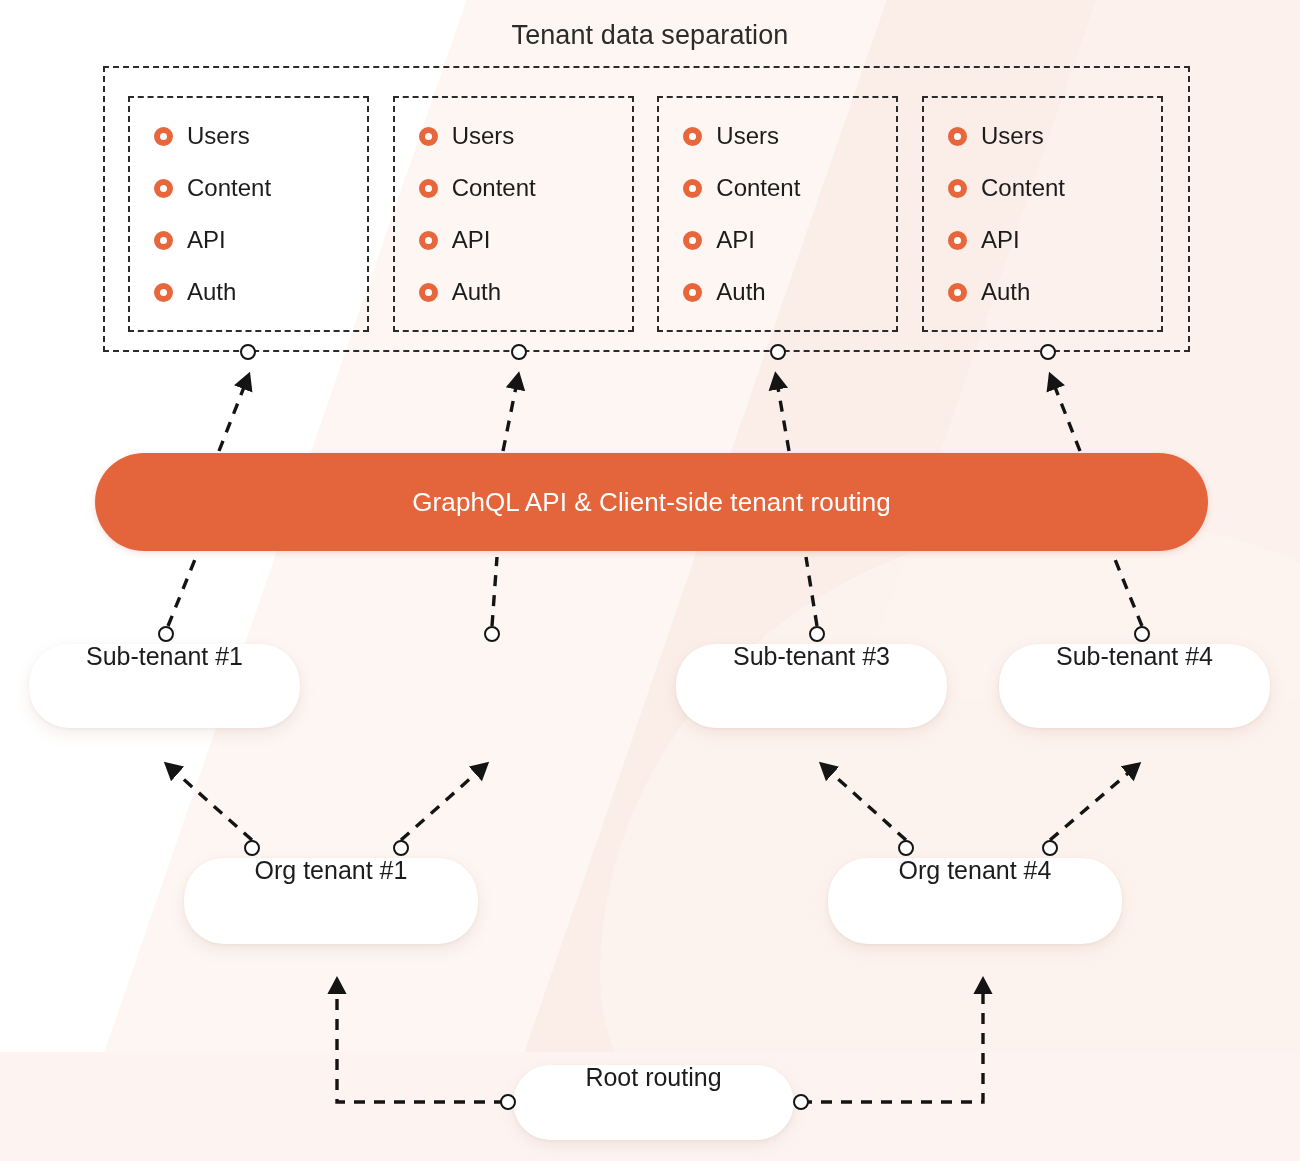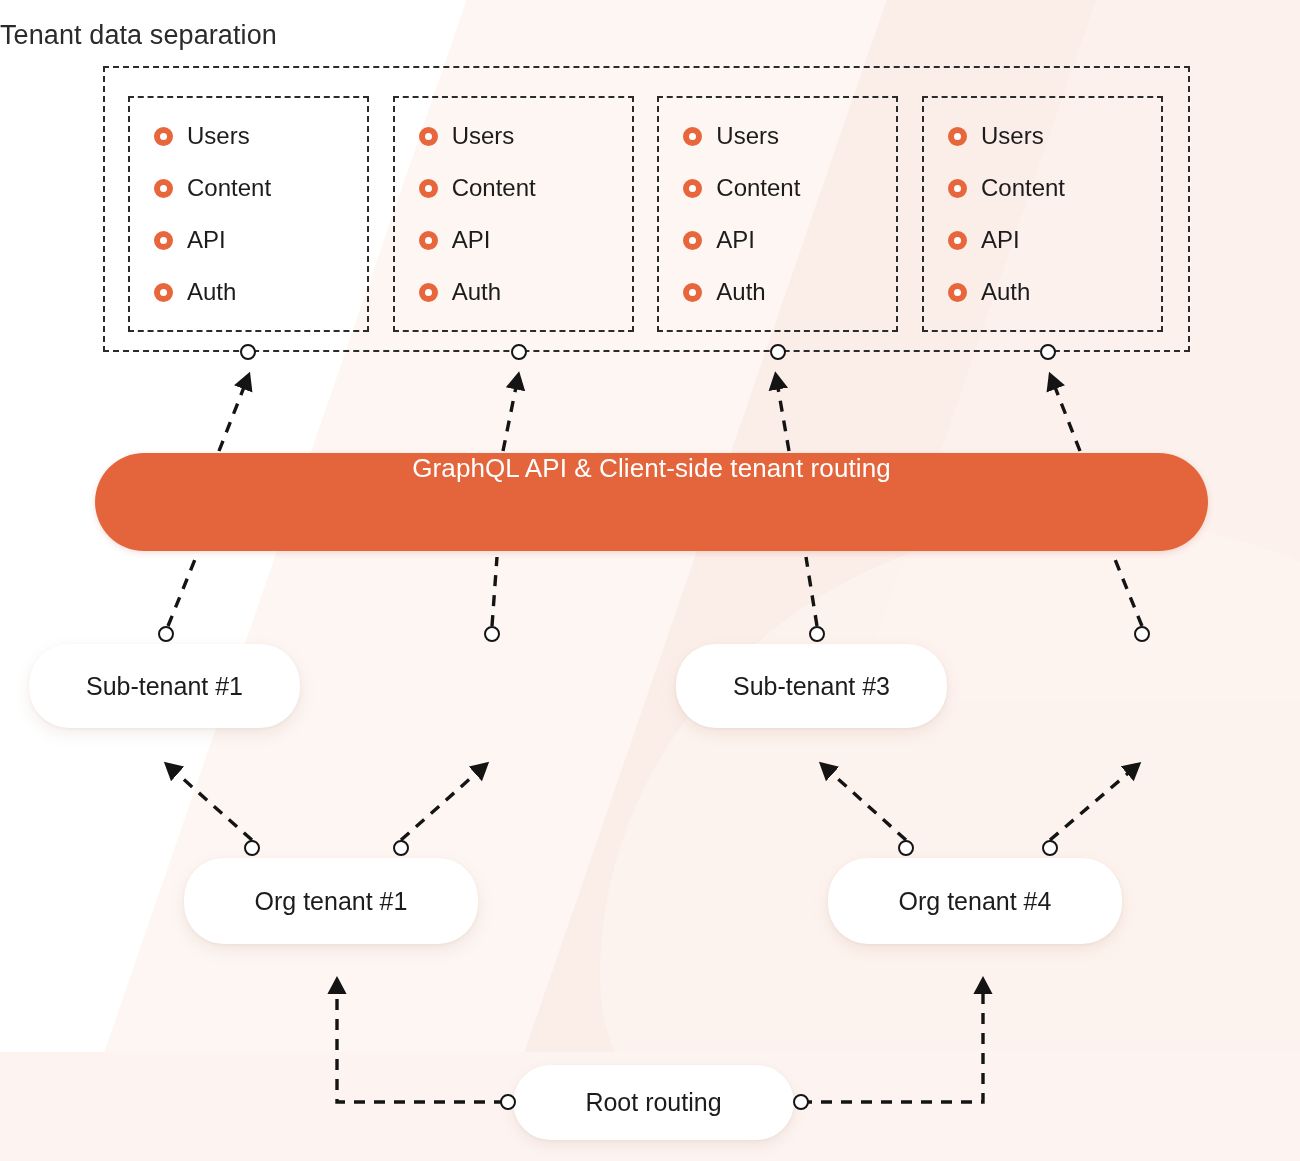--- a/index.html
+++ b/index.html
@@ -39,21 +39,21 @@
     left:0;top:1052px;width:1300px;height:120px;
     background:#fdf4f1;
   }
 
   
   #links{position:absolute;left:0;top:0;width:1300px;height:1161px;overflow:visible;}
 
   
   .diagram-title{
     position:absolute;left:0;top:20px;width:1300px;
-    text-align:left;font-size:27px;color:#2b2b2b;letter-spacing:.1px;
+    text-align:center;font-size:27px;color:#2b2b2b;letter-spacing:.1px;
   }
 
   
   .outer-box{
     position:absolute;left:103px;top:66px;width:1087px;height:286px;
     border:2px dashed #2b2b2b;
     box-sizing:border-box;
   }
   .tenant-boxes{
     position:absolute;left:128px;top:96px;width:1035px;height:236px;
@@ -70,29 +70,29 @@
   .ring-icon{
     width:19px;height:19px;flex:0 0 19px;border-radius:50%;
     border:6px solid #e8663c;box-sizing:border-box;background:#fff;
   }
   .tenant-item-label{font-size:24px;color:#1c1c1c;line-height:1;}
 
   
   .api-band{
     position:absolute;left:95px;top:453px;width:1113px;height:98px;
     background:#e4653c;border-radius:49px;
-    display:flex;justify-content:center;
+    display:flex;align-items:center;justify-content:center;
     box-shadow:0 2px 6px rgba(190,80,45,.18);
   }
   .api-band-label{color:#ffffff;font-size:26px;letter-spacing:.1px;}
 
   
   .node{
     position:absolute;background:#ffffff;border-radius:40px;
-    display:flex;align-items:center;justify-content:center;
+    display:flex;justify-content:center;
     box-shadow:0 6px 16px rgba(170,120,100,.13), 0 1px 3px rgba(170,120,100,.10);
     color:#1c1c1c;
   }
   .node-label{font-size:25px;line-height:1;}
   .sub-node{top:644px;width:271px;height:84px;}
   .sub1{left:29px;} .sub2{left:350px;} .sub3{left:676px;} .sub4{left:999px;}
   .org-node{top:858px;width:294px;height:86px;}
   .org1{left:184px;} .org2{left:828px;}
   .root-node{top:1065px;left:513px;width:281px;height:75px;}
 
@@ -235,20 +235,23 @@
   <div class="api-band">
     <span class="api-band-label">GraphQL API &amp; Client-side tenant routing</span>
   </div>
 
   <div class="node sub-node sub1">
     <span class="node-label">Sub-tenant #1</span>
   </div>
   <div class="node sub-node sub3">
     <span class="node-label">Sub-tenant #3</span>
   </div>
+  <div class="node sub-node sub4">
+    <span class="node-label">Sub-tenant #4</span>
+  </div>
 
   <div class="port" style="left:158px;top:626px;"></div>
   <div class="port" style="left:484px;top:626px;"></div>
   <div class="port" style="left:809px;top:626px;"></div>
   <div class="port" style="left:1134px;top:626px;"></div>
 
   <div class="node org-node org1">
     <span class="node-label">Org tenant #1</span>
   </div>
   <div class="node org-node org2">

